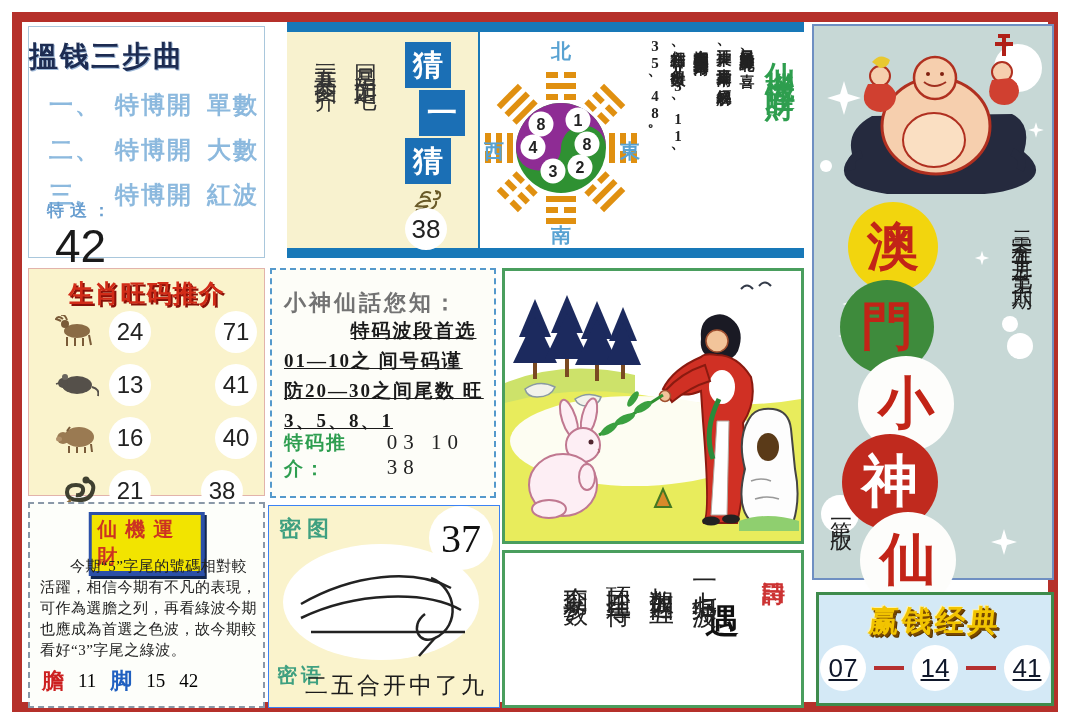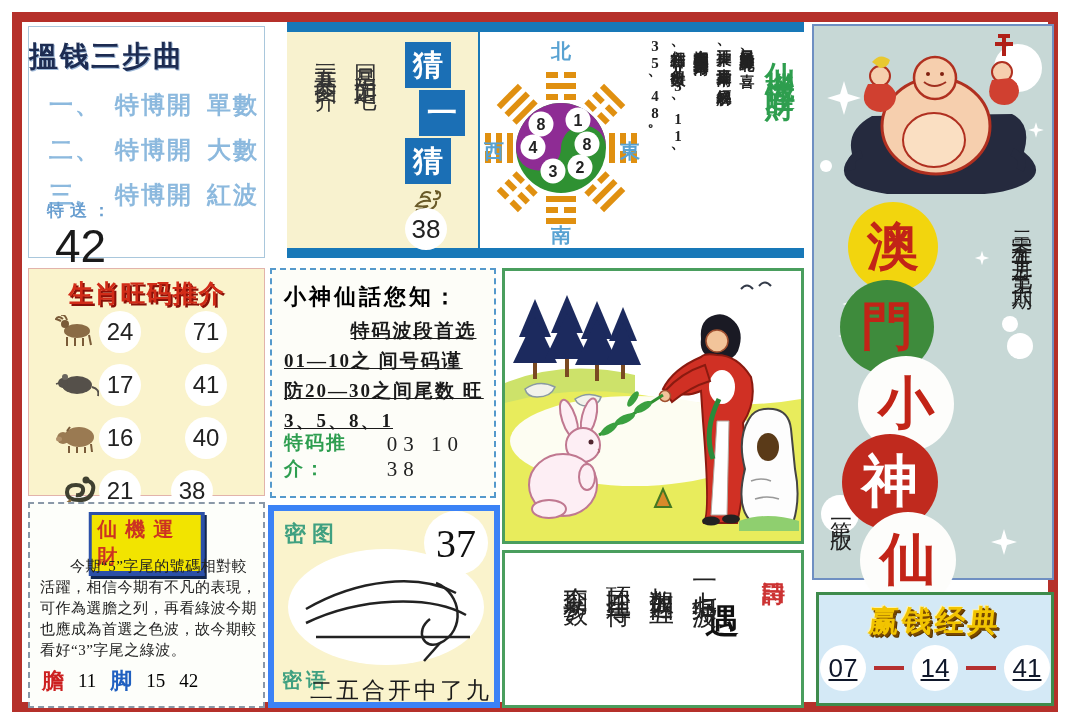--- a/index.html
+++ b/index.html
@@ -16,21 +16,21 @@
   .box-steps{left:28px;top:26px;width:237px;height:232px;background:#fff;border:1px solid #a9c7dc;}
   .steps-title{left:0;top:10px;width:100%;text-align:left;font-size:29px;font-weight:900;
                color:#1d2c52;letter-spacing:2px;text-shadow:1px 1px 0 #9db8d8;}
   .steps-row{font-size:24px;font-weight:800;color:#8cb9de;letter-spacing:2px;
              text-shadow:1px 1px 0 #fff;display:flex;gap:14px;}
   .steps-special{font-size:17px;font-weight:800;color:#6a9fd0;letter-spacing:6px;}
   .steps-value{font-size:46px;color:#1a1a1a;}
   .box-zodiac{left:28px;top:268px;width:237px;height:228px;background:#faf3cc;border:1px solid #e2b3ab;}
   .zodiac-title{left:0;top:8px;width:100%;text-align:center;font-size:25px;font-weight:900;
                 color:#d22c18;text-shadow:2px 2px 0 #8a1008;letter-spacing:1px;}
-  .zrow{display:flex;align-items:center;gap:0;}
+  .zrow{display:flex;align-items:center;gap:10px;}
   .numball{width:42px;height:42px;border-radius:50%;background:#fff;display:flex;
            align-items:center;justify-content:center;font-size:24px;color:#222;}
   .box-confess{left:28px;top:502px;width:237px;height:206px;background:#fdfefa;border:2px dashed #8a98a8;}
   .confess-title-wrap{left:50%;transform:translateX(-50%);top:8px;background:#2b50a8;padding:3px 4px 5px 3px;
                       box-shadow:2px 3px 0 #10264e;}
   .confess-title{background:#f2e400;color:#cc3322;font-size:20px;font-weight:900;
                  letter-spacing:8px;padding:1px 6px;}
   .confess-body{left:10px;top:52px;width:218px;font-size:15px;line-height:21px;color:#222;
                 letter-spacing:.5px;text-indent:2em;}
   .confess-foot{left:12px;bottom:10px;width:214px;display:flex;align-items:center;gap:14px;font-size:19px;}
@@ -46,28 +46,28 @@
           justify-content:center;font-size:30px;font-weight:700;}
   .g38{width:42px;height:42px;border-radius:50%;background:#fff;display:flex;align-items:center;
        justify-content:center;font-size:26px;color:#222;}
   .box-bagua{left:482px;top:32px;width:158px;height:216px;background:#fff;}
   .dir{color:#58a2d2;font-size:20px;font-weight:700;}
   .box-fortune{left:640px;top:32px;width:164px;height:216px;background:#fff;}
   .fortune-title{right:4px;top:6px;height:204px;color:#2e9e4e;font-size:30px;font-weight:900;letter-spacing:10px;}
   .fortune-body{right:44px;top:6px;height:206px;font-size:15px;font-weight:700;color:#222;letter-spacing:1px;}
   .fortune-body span{margin:0 4px;}
   .box-tips{left:270px;top:268px;width:226px;height:230px;background:#fdfdf8;border:2px dashed #5599cc;}
-  .tips-title{left:12px;top:12px;font-size:22px;font-weight:900;color:#000000;letter-spacing:3px;}
+  .tips-title{left:12px;top:18px;font-size:22px;font-weight:900;color:#737373;letter-spacing:3px;}
   .tips-body{left:12px;top:46px;width:202px;font-size:19px;line-height:30px;color:#1a1a1a;
              font-weight:700;letter-spacing:2px;text-indent:3.5em;text-decoration:underline;}
-  .tips-rec{left:12px;bottom:14px;display:flex;gap:10px;align-items:flex-end;}
+  .tips-rec{left:12px;bottom:14px;display:flex;gap:10px;align-items:flex-start;}
   .rec-label{color:#2e9e50;font-size:19px;font-weight:800;letter-spacing:2px;}
   .rec-values{color:#222;font-size:21px;letter-spacing:6px;}
   .box-picture{left:502px;top:268px;width:302px;height:276px;background:#fff;border:3px solid #4a9e5e;}
-  .box-secret{left:268px;top:505px;width:232px;height:203px;background:#faf3cc;border:6px solid #3b82f6;}
+  .box-secret{left:268px;top:505px;width:232px;height:203px;background:#faf3cc;border:1px solid #3b82f6;}
   .teal{color:#3fa080;font-weight:800;}
   .secret-num{right:6px;top:0px;width:64px;height:64px;border-radius:50%;background:#fff;
               display:flex;align-items:center;justify-content:center;font-size:40px;color:#111;}
   .secret-ellipse{left:14px;top:38px;width:196px;height:116px;background:#fff;border-radius:50%;}
   .box-poem{left:502px;top:550px;width:302px;height:158px;background:#fff;border:3px solid #4a9e5e;}
   .poem-label{right:12px;top:10px;height:120px;color:#cc3333;font-size:23px;font-weight:900;letter-spacing:4px;}
   .poem-lead{right:62px;top:46px;font-size:34px;font-weight:900;color:#111;}
   .poem-cols{left:44px;top:14px;height:132px;font-size:25px;color:#222;letter-spacing:4px;}
   .poem-cols span{margin:0 10px;}
 
@@ -130,21 +130,21 @@
         <div class="numball">71</div>
       </div>
       <div class="zrow">
         <svg width="44" height="32" viewBox="0 0 44 32">
           <ellipse cx="22" cy="16" rx="15" ry="9" fill="#55504a"></ellipse>
           <circle cx="8" cy="14" r="5" fill="#55504a"></circle>
           <circle cx="10" cy="8" r="3" fill="#6a655e"></circle>
           <path d="M37,18 q8,2 6,9" stroke="#55504a" stroke-width="2" fill="none"></path>
           <path d="M4,14 l-3,1" stroke="#55504a" stroke-width="1.5"></path>
         </svg>
-        <div class="numball">17</div>
+        <div class="numball">13</div>
         <div style="width:44px"></div>
         <div class="numball">41</div>
       </div>
       <div class="zrow">
         <svg width="44" height="32" viewBox="0 0 44 32">
           <ellipse cx="24" cy="15" rx="15" ry="10" fill="#9a7a52"></ellipse>
           <circle cx="8" cy="16" r="6" fill="#9a7a52"></circle>
           <ellipse cx="4" cy="17" rx="3" ry="2.5" fill="#b0906a"></ellipse>
           <path d="M14,24 L14,31 M22,25 L22,31 M30,25 L30,31 M36,22 L37,30" stroke="#7a5c3a" stroke-width="2"></path>
           <path d="M12,9 l3,-4" stroke="#7a5c3a" stroke-width="2"></path>

